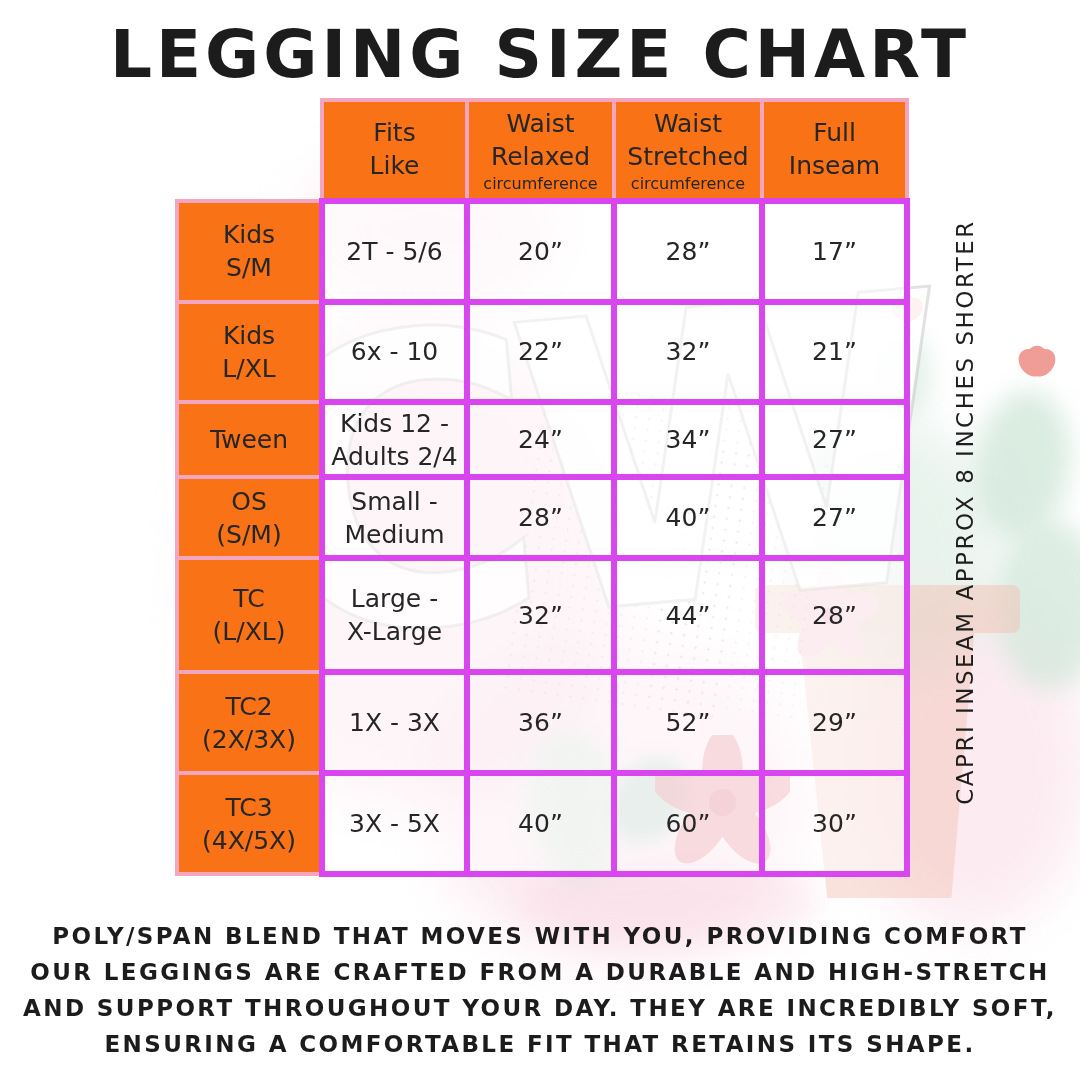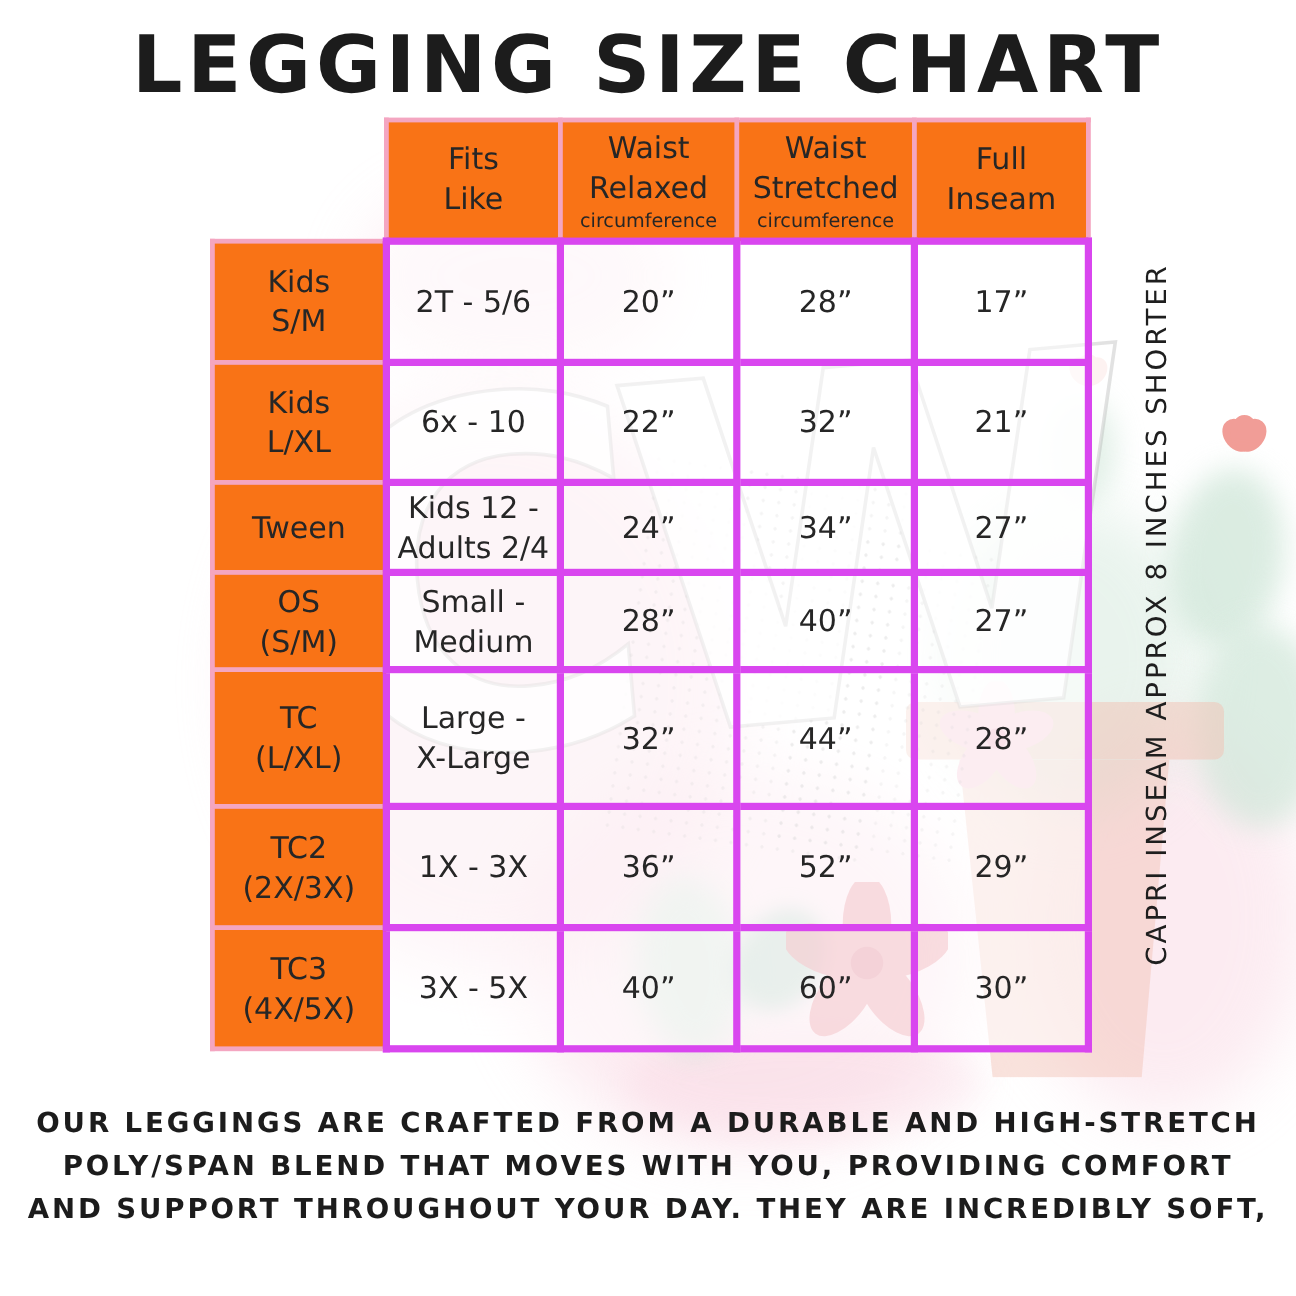--- a/index.html
+++ b/index.html
@@ -260,16 +260,17 @@
     <td class="data">40”</td>
     <td class="data">60”</td>
     <td class="data">30”</td>
   </tr>
 </tbody>
   </table>
 
 <div class="side-note">CAPRI INSEAM APPROX 8 INCHES SHORTER</div>
 
 <div class="footer">
+  <div>POLY/SPAN BLEND THAT MOVES WITH YOU, PROVIDING COMFORT</div>
   <div>OUR LEGGINGS ARE CRAFTED FROM A DURABLE AND HIGH-STRETCH</div>
-  <div>POLY/SPAN BLEND THAT MOVES WITH YOU, PROVIDING COMFORT</div>
   <div>AND SUPPORT THROUGHOUT YOUR DAY. THEY ARE INCREDIBLY SOFT,</div>
+  <div>ENSURING A COMFORTABLE FIT THAT RETAINS ITS SHAPE.</div>
 </div>
 
 </body></html>

